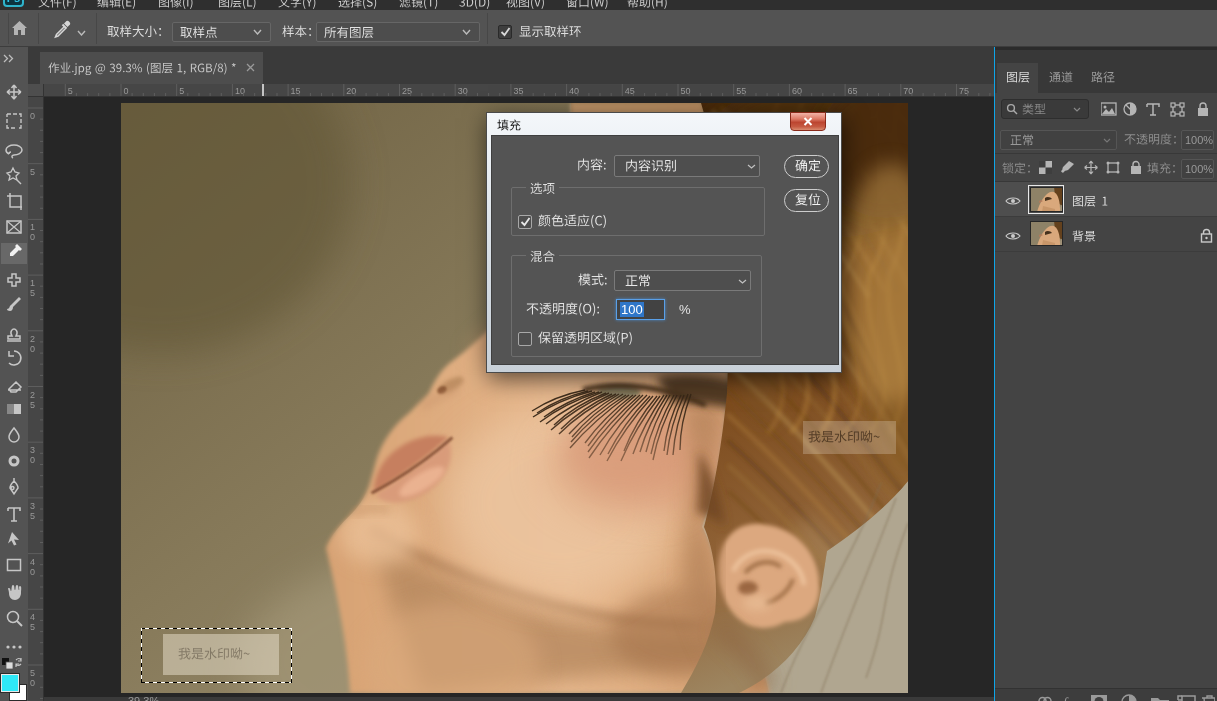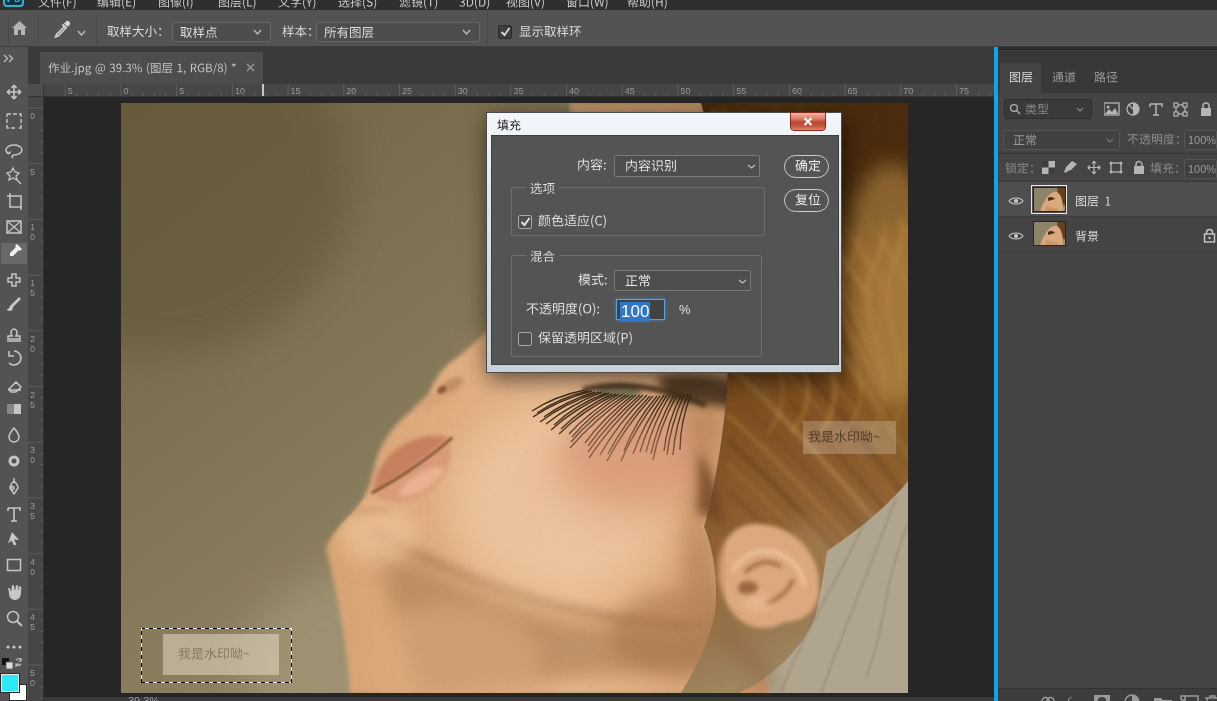--- a/index.html
+++ b/index.html
@@ -745,21 +745,21 @@
 <div class="ab" style="left:759px;top:324px;width:93px;height:33px;background:rgba(230,220,205,0.28)"></div>
 <svg style="position:absolute;left:764px;top:333px;filter:blur(0.3px);overflow:visible" width="72.2" height="13" viewBox="0 0 5555 1000" fill="rgba(72,50,30,0.85)">
       <use href="#u6211" x="0"></use>
       <use href="#u662f" x="1000"></use>
       <use href="#u6c34" x="2000"></use>
       <use href="#u5370" x="3000"></use>
       <use href="#u5466" x="4000"></use>
       <use href="#u7e" x="5000"></use>
     </svg>
 </div>
-<div class="ab" style="left:994px;top:47px;width:223px;height:654px;background:#444;border-left:4px solid #0ea5e9">
+<div class="ab" style="left:994px;top:47px;width:223px;height:654px;background:#444;border-left:1px solid #0ea5e9">
 <div class="ab" style="left:0;top:0;width:223px;height:3px;background:#2b2b2b"></div>
 <div class="ab" style="left:0;top:3px;width:223px;height:43px;background:#383838"></div>
 <div class="ab" style="left:2px;top:16px;width:41px;height:30px;background:#444"></div>
 <svg style="position:absolute;left:11px;top:24px;overflow:visible" width="24.0" height="12" viewBox="0 0 2000 1000" fill="#dcdcdc">
       <use href="#u56fe" x="0"></use>
       <use href="#u5c42" x="1000"></use>
     </svg>
 <svg style="position:absolute;left:54px;top:24px;overflow:visible" width="24.0" height="12" viewBox="0 0 2000 1000" fill="#9b9b9b">
       <use href="#u901a" x="0"></use>
       <use href="#u9053" x="1000"></use>
@@ -977,21 +977,21 @@
         <use href="#u4e0d" x="0"></use>
         <use href="#u900f" x="1000"></use>
         <use href="#u660e" x="2000"></use>
         <use href="#u5ea6" x="3000"></use>
         <use href="#u28" x="4000"></use>
         <use href="#u4f" x="4338"></use>
         <use href="#u29" x="5080"></use>
         <use href="#u3a" x="5418"></use>
       </svg>
       <div class="ab" style="left:124px;top:163px;width:49px;height:21px;background:#424242;border:1px solid #5aa0e8;box-shadow:0 0 3px rgba(70,150,230,0.8)">
-        <div class="ab" style="left:3px;top:2px;background:#2f76c8;color:#fff;font-size:17px;padding:0 1px">100</div>
+        <div class="ab" style="left:3px;top:2px;background:#2f76c8;color:#fff;font-size:13px;padding:0 1px">100</div>
       </div>
       <div class="ab" style="left:187px;top:166px;color:#e4e4e4;font-size:13px">%</div>
       <div class="ab" style="left:26px;top:196px;width:14px;height:14px;background:#4e4e4e;border:1px solid #a8a8a8;border-radius:2px"></div>
       <svg style="position:absolute;left:46px;top:195px;overflow:visible" width="95.0" height="13" viewBox="0 0 7309 1000" fill="#e4e4e4">
         <use href="#u4fdd" x="0"></use>
         <use href="#u7559" x="1000"></use>
         <use href="#u900f" x="2000"></use>
         <use href="#u660e" x="3000"></use>
         <use href="#u533a" x="4000"></use>
         <use href="#u57df" x="5000"></use>

